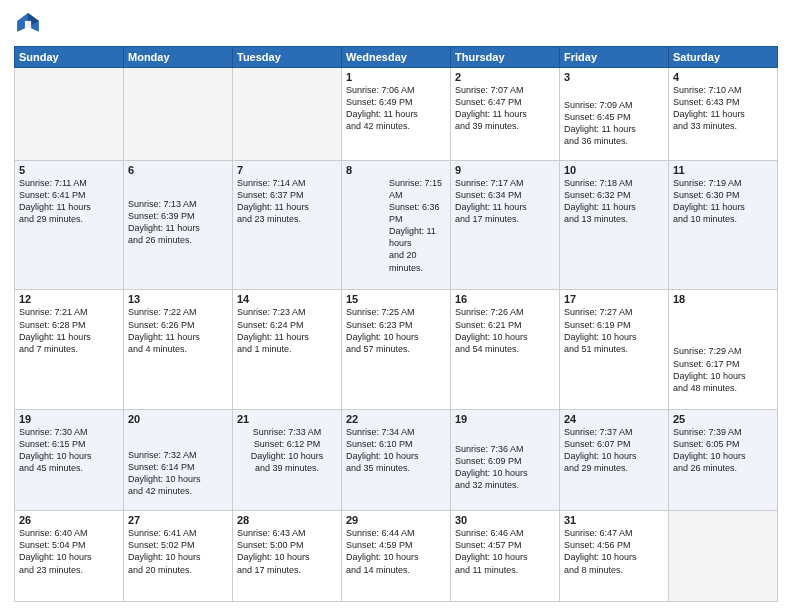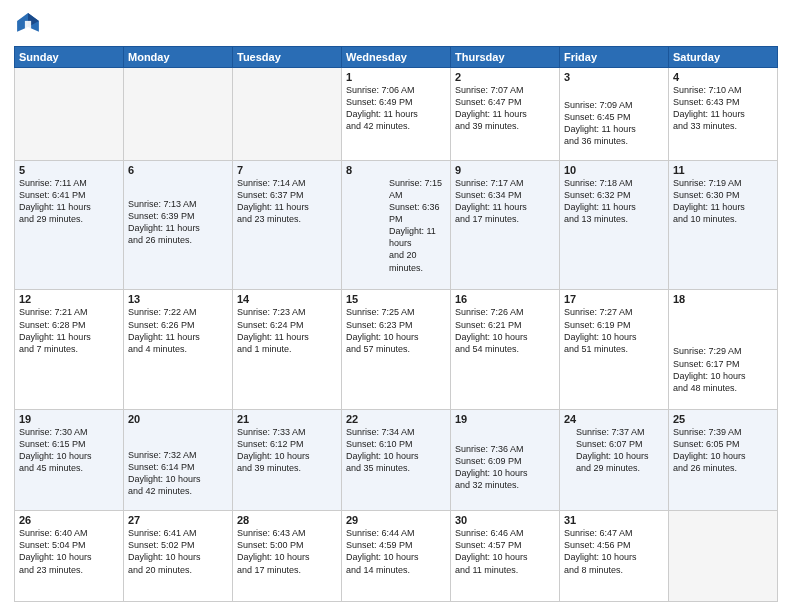--- a/index.html
+++ b/index.html
@@ -276,42 +276,42 @@
           </td>
           <td>
             <span class="day-number">20</span>
             <div class="day-info" style="white-space: pre-line; margin-top: 24px;">Sunrise: 7:32 AM
 Sunset: 6:14 PM
 Daylight: 10 hours
 and 42 minutes.</div>
           </td>
           <td>
             <span class="day-number">21</span>
-            <div class="day-info" style="white-space: pre-line;">Sunrise: 7:33 AM
+            <div class="day-info" style="white-space: pre-line; text-align: center;">Sunrise: 7:33 AM
 Sunset: 6:12 PM
 Daylight: 10 hours
 and 39 minutes.</div>
           </td>
           <td>
             <span class="day-number">22</span>
             <div class="day-info" style="white-space: pre-line;">Sunrise: 7:34 AM
 Sunset: 6:10 PM
 Daylight: 10 hours
 and 35 minutes.</div>
           </td>
           <td>
             <span class="day-number">19</span>
             <div class="day-info" style="white-space: pre-line; margin-top: 18px;">Sunrise: 7:36 AM
 Sunset: 6:09 PM
 Daylight: 10 hours
 and 32 minutes.</div>
           </td>
           <td>
             <span class="day-number">24</span>
-            <div class="day-info" style="white-space: pre-line; margin-left: 12px;">Sunrise: 7:37 AM
+            <div class="day-info" style="white-space: pre-line;">Sunrise: 7:37 AM
 Sunset: 6:07 PM
 Daylight: 10 hours
 and 29 minutes.</div>
           </td>
           <td>
             <span class="day-number">25</span>
             <div class="day-info" style="white-space: pre-line;">Sunrise: 7:39 AM
 Sunset: 6:05 PM
 Daylight: 10 hours
 and 26 minutes.</div>

